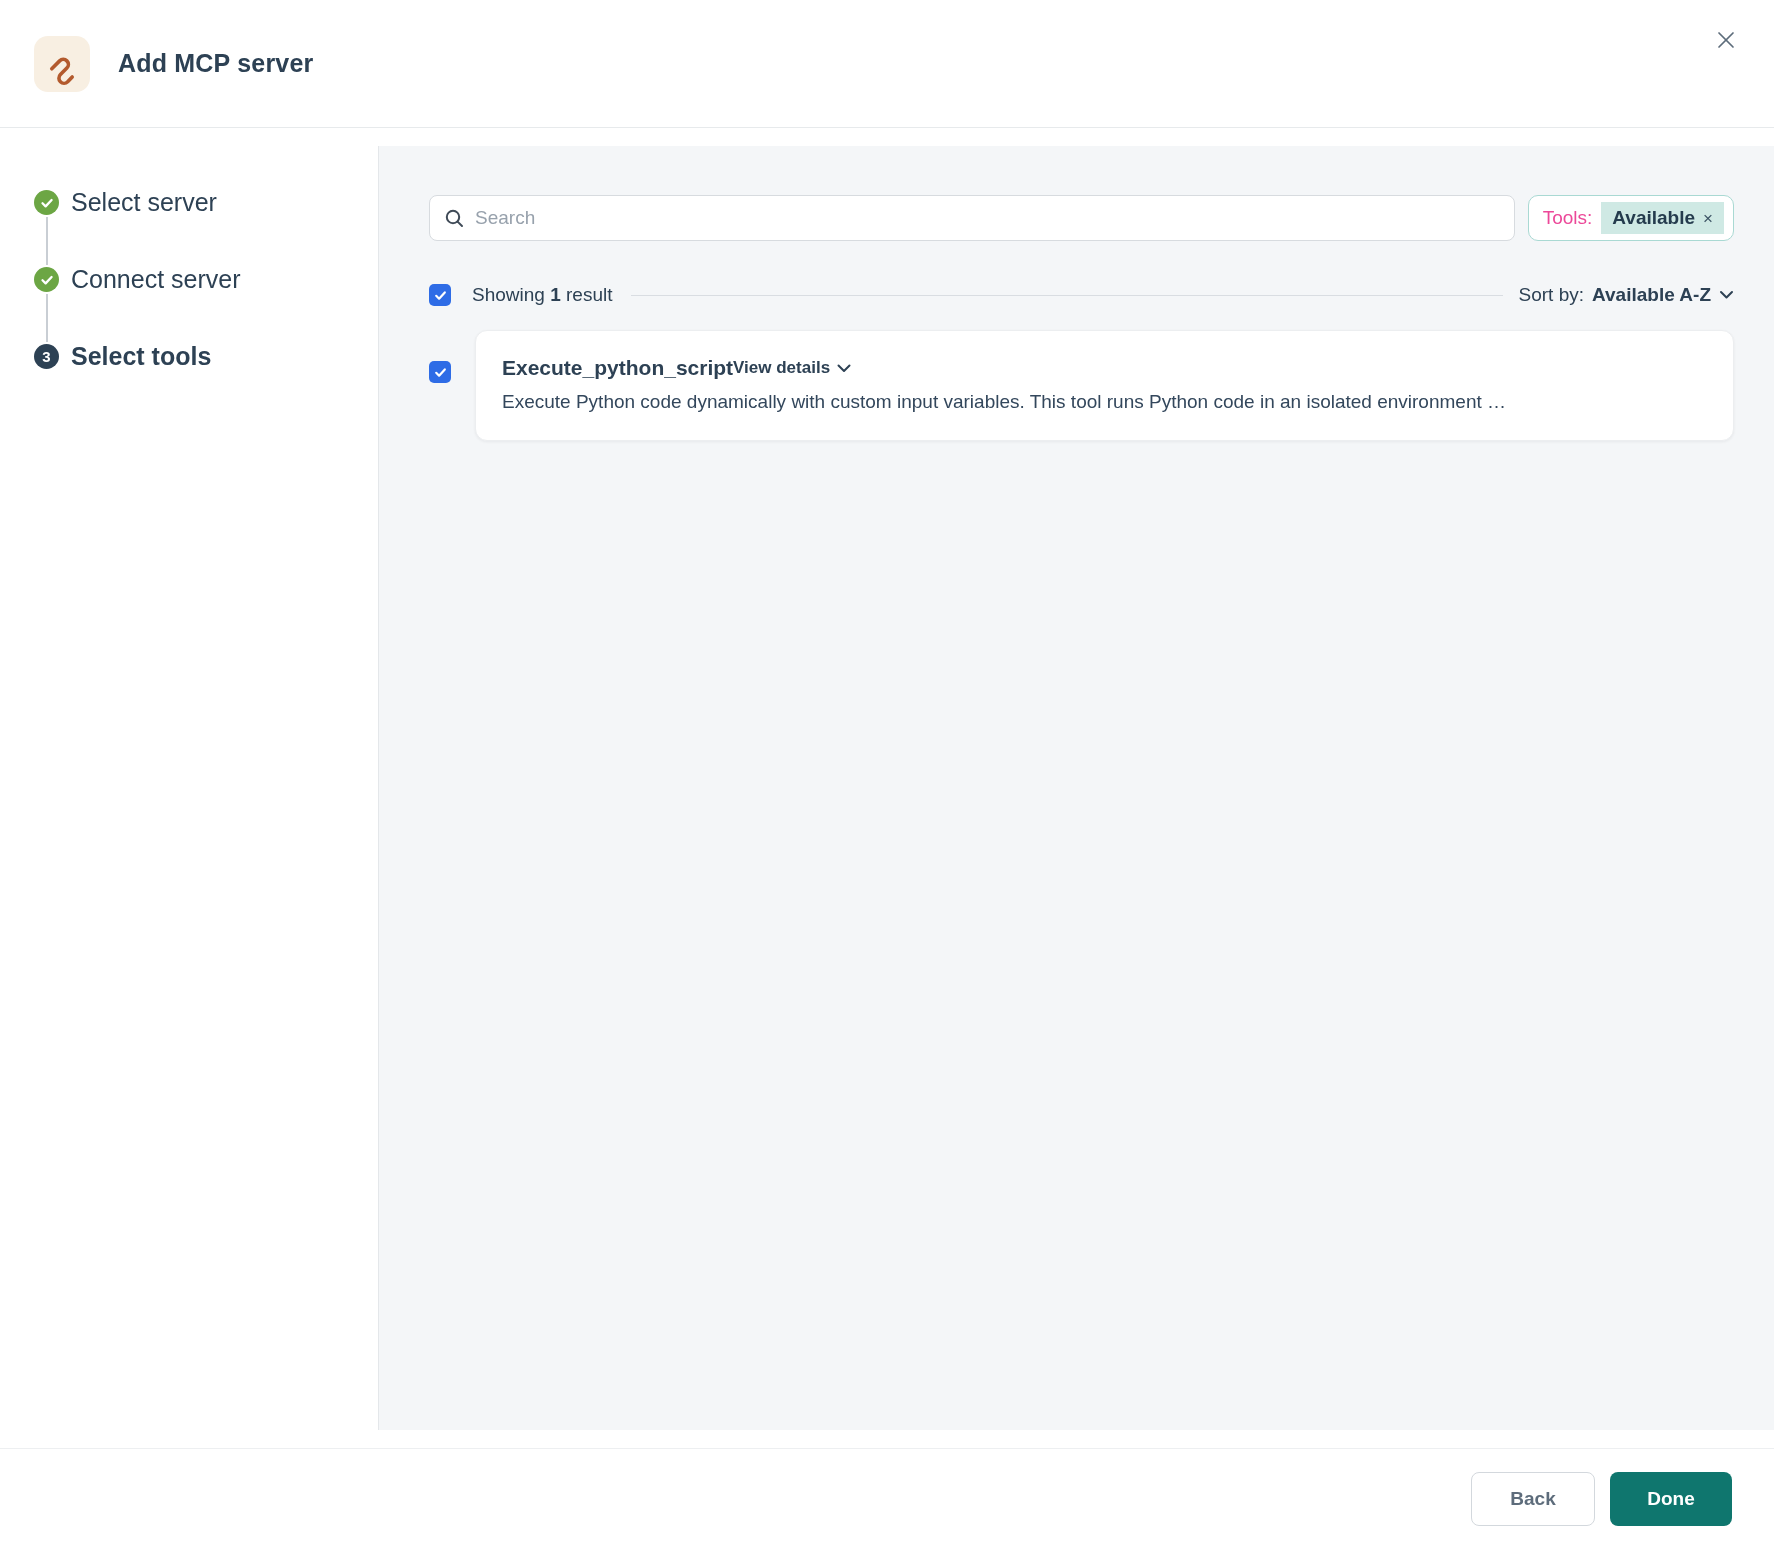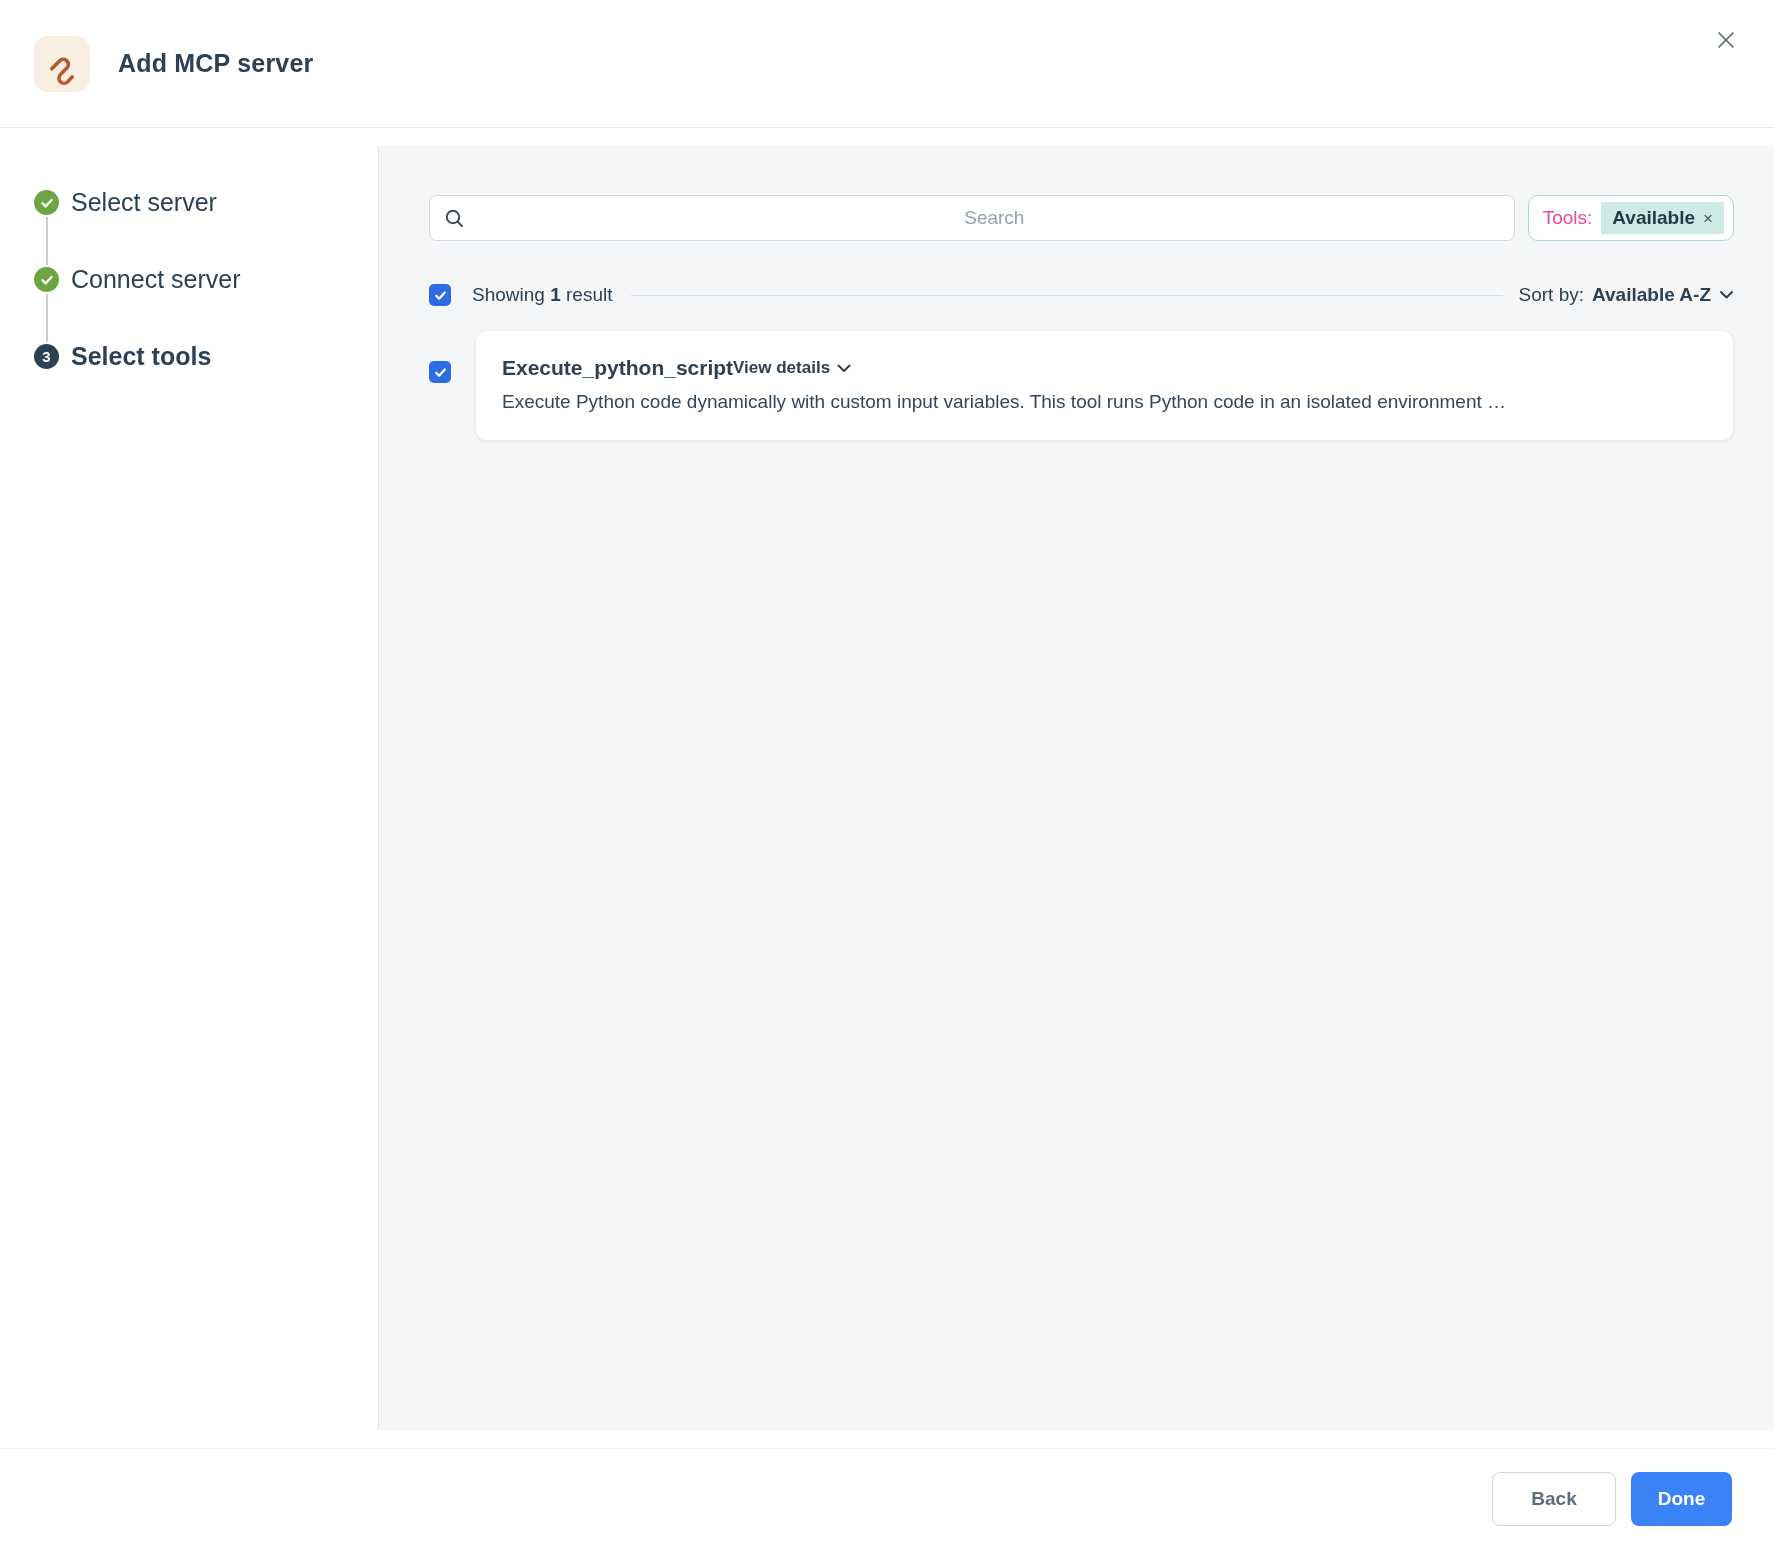--- a/index.html
+++ b/index.html
@@ -55,21 +55,21 @@
   }
 
   
   .toolbar { display: flex; gap: 13px; height: 46px; }
   .search-box {
     flex: 1 1 auto; background: #fff; border: 1px solid #d7dbdf; border-radius: 8px;
     display: flex; align-items: center; padding-left: 15px; gap: 11px;
   }
   .search-box input {
     border: 0; outline: none; background: transparent; flex: 1;
-    font-family: "Liberation Sans", sans-serif; font-size: 19px; color: #0f766e; text-align: center;
+    font-family: "Liberation Sans", sans-serif; font-size: 19px; color: #0f766e;
   }
   .search-box input::placeholder { color: #97a1ac; }
   .filter-chip {
     flex: 0 0 auto; background: #fff; border: 1px solid #a9d9d3; border-radius: 10px;
     display: flex; align-items: center; padding: 0 9px 0 14px; gap: 9px; cursor: pointer;
   }
   .filter-chip .chip-label { font-size: 19px; color: #ec4899; }
   .chip-pill {
     background: #cfe9e4; border-radius: 0; padding: 5px 11px;
     display: flex; align-items: center; gap: 8px;
@@ -113,21 +113,21 @@
     height: 100px; flex: 0 0 100px; background: #fff;
     border-top: 1px solid #edeff1;
     display: flex; align-items: center; justify-content: flex-end;
     padding-right: 42px; gap: 15px;
   }
   .btn {
     height: 54px; border-radius: 8px; font-family: "Liberation Sans", sans-serif;
     font-size: 19px; cursor: pointer; display: flex; align-items: center; justify-content: center;
   }
   .btn-back { width: 124px; background: #fff; border: 1px solid #d3d8dd; color: #5d6c7b; font-weight: 600; }
-  .btn-done { width: 101px; background: #3b82f6; border: 0; color: #fff; font-weight: 700; }
+  .btn-done { width: 122px; background: #0f766e; border: 0; color: #fff; font-weight: 700; }
 </style>
 </head>
 <body>
 
 <div class="modal">
 
   <div class="hdr">
     <div class="logo-box">
       <svg width="44" height="44" viewBox="0 0 56 56">
         <path d="M15 34 L25 24 a6.5 6.5 0 0 1 9.2 9.2 L26 41.4 a6.5 6.5 0 0 0 9.2 9.2 L41 44.5" fill="none" stroke="#b35a2d" stroke-width="4.6" stroke-linecap="round" stroke-linejoin="round"></path>

